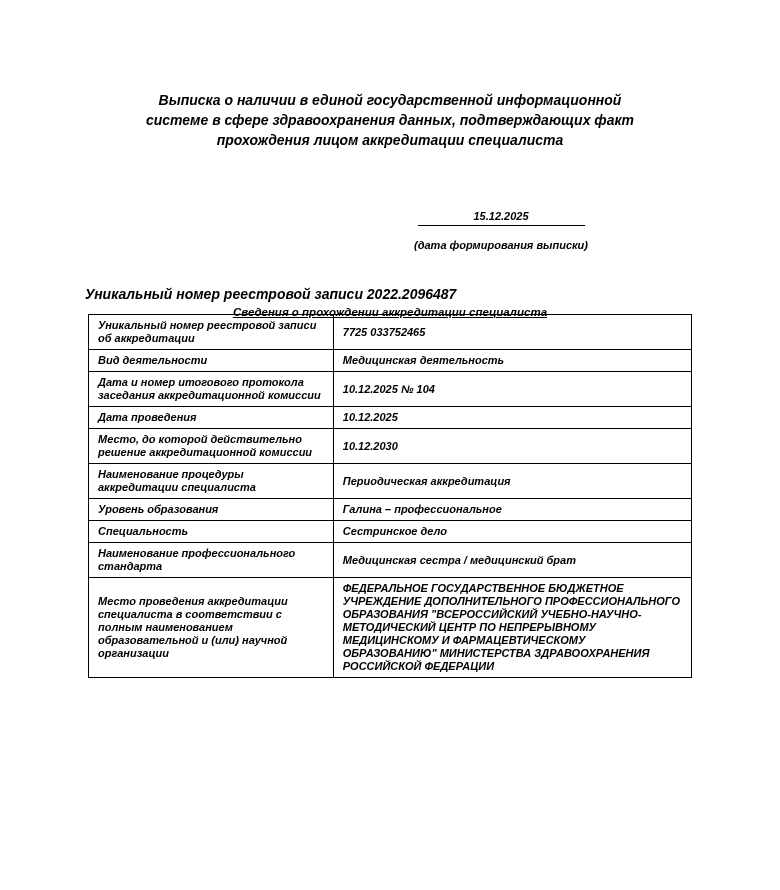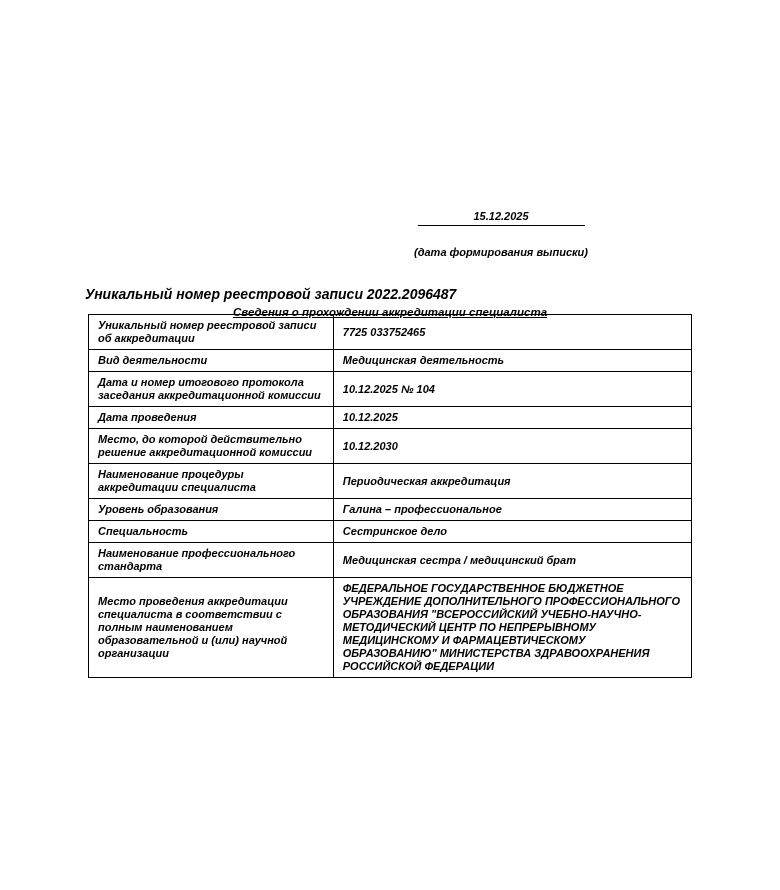--- a/index.html
+++ b/index.html
@@ -37,21 +37,21 @@
     line-height: 14px;
   }
   .date-value {
     display: inline-block;
     min-width: 163px;
     padding: 0 2px 2px 2px;
     border-bottom: 1.5px solid #000000;
     margin-top: 42px;
   }
   .date-caption {
-    margin-top: 19px;
+    margin-top: 12px;
   }
   .intro {
     position: absolute;
     top: 217px;
     left: 40px;
     width: 700px;
     text-align: center;
     font-size: 11px;
     line-height: 15px;
   }
@@ -90,20 +90,25 @@
     word-wrap: break-word;
   }
   td.cell-label { width: 40%; margin-left: 12px; }
   td.cell-value { width: 60%; border-radius: 9px; }
 </style>
 </head>
 <body>
 
 <div class="page">
 
+  <div class="doc-title">
+    <div>Выписка о наличии в единой государственной информационной</div>
+    <div>системе в сфере здравоохранения данных, подтверждающих факт</div>
+    <div>прохождения лицом аккредитации специалиста</div>
+  </div>
 
   <div class="date-block">
     <span class="date-value">15.12.2025</span>
     <div class="date-caption">(дата формирования выписки)</div>
   </div>
 
 
   <div class="section-heading">Сведения о прохождении аккредитации специалиста</div>
 
   <div class="registry-heading">Уникальный номер реестровой записи 2022.2096487</div>

